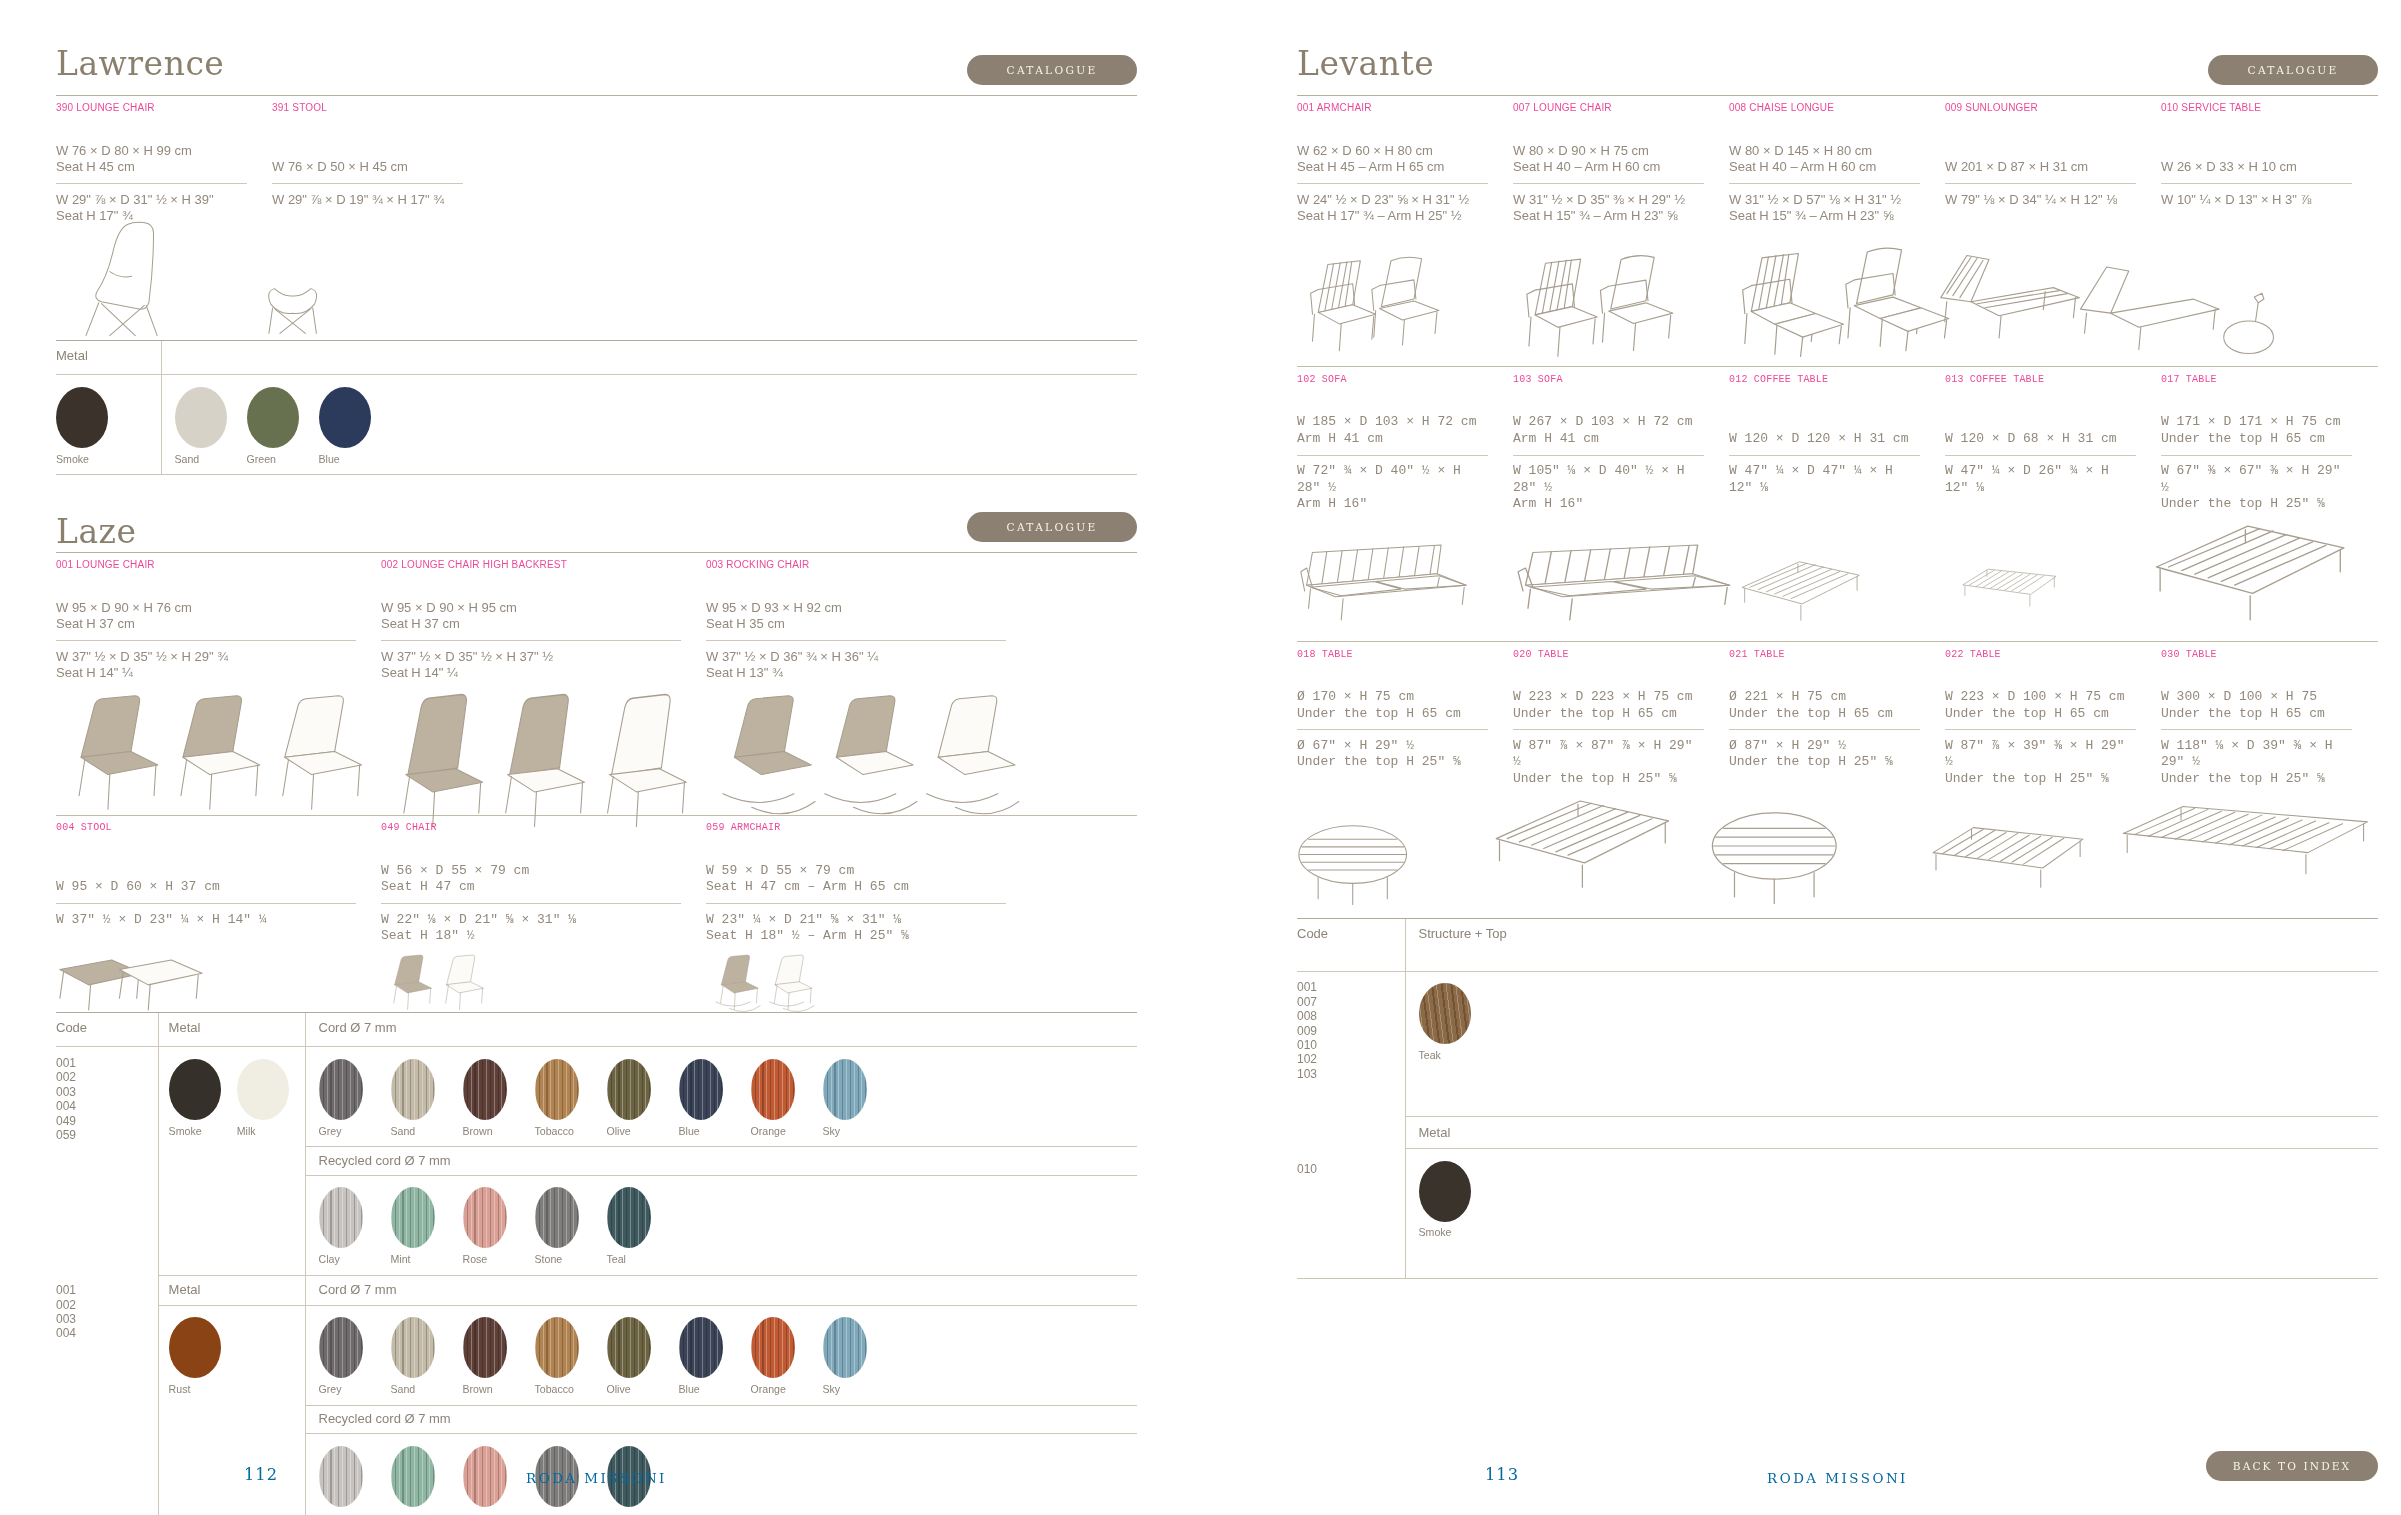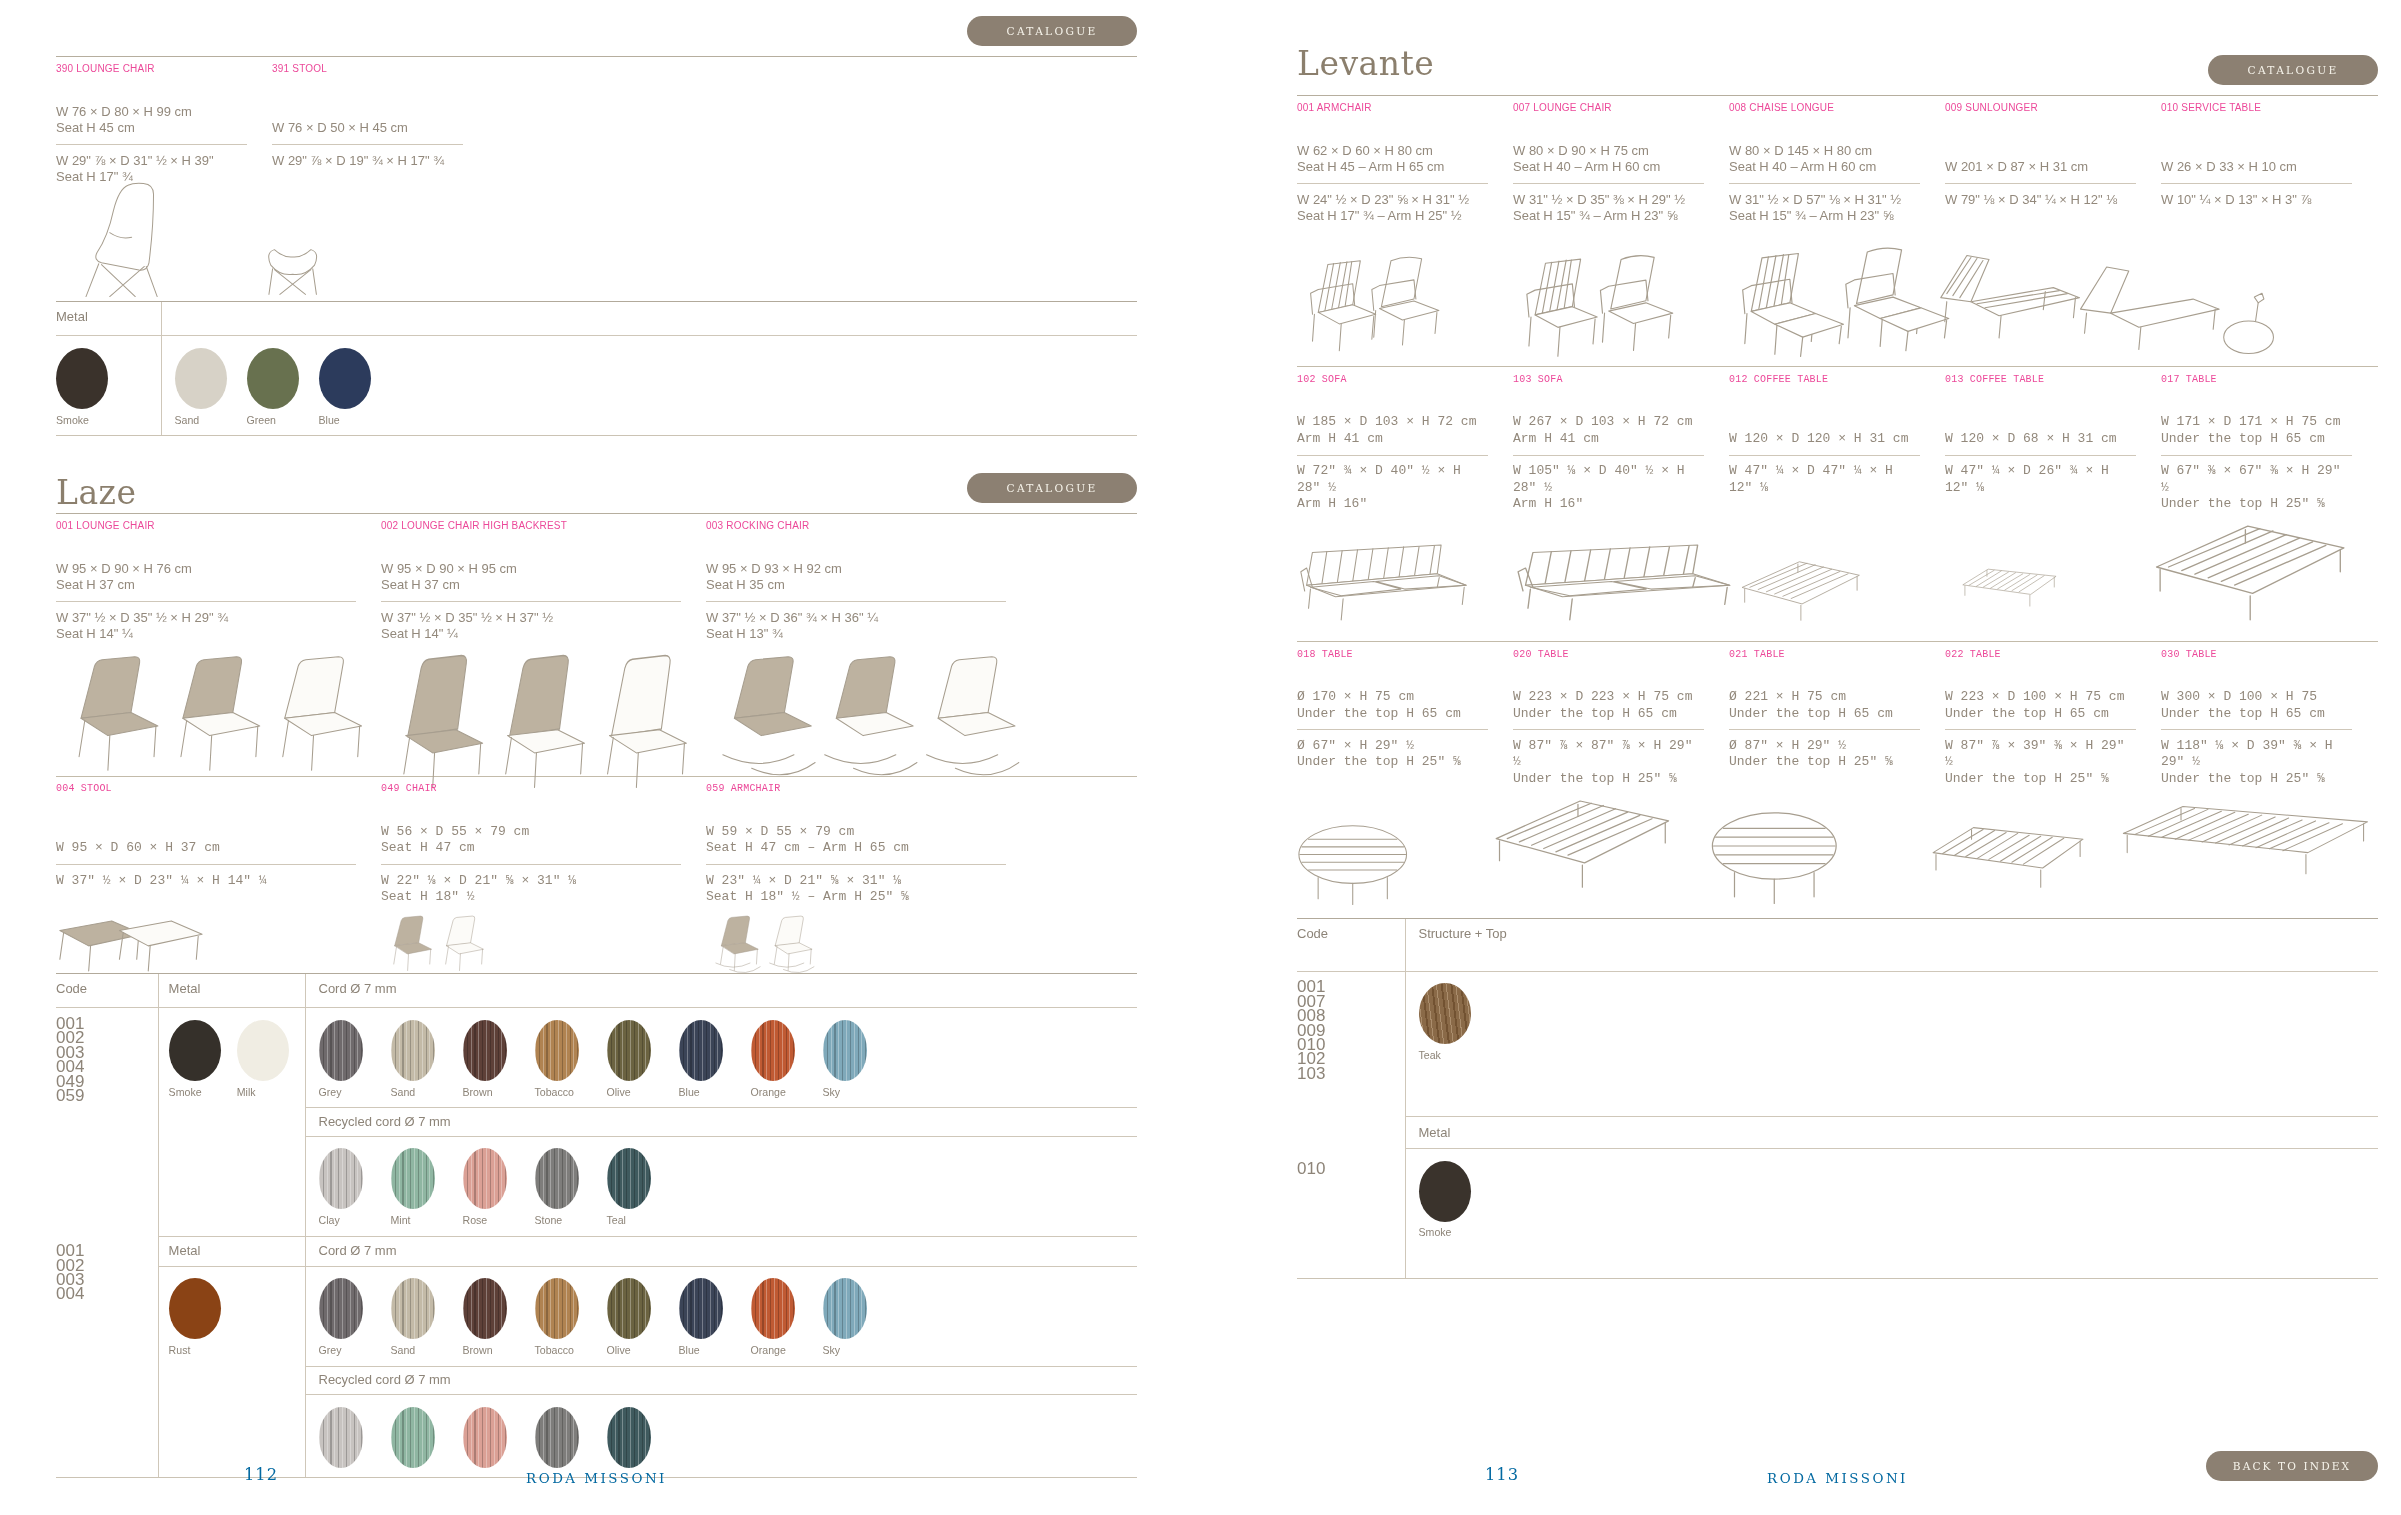--- a/index.html
+++ b/index.html
@@ -33,21 +33,21 @@
   .tan{fill:#bdb2a0;} .wht{fill:#fcfbf8;}
 
   
   .ctable{border-top:1px solid #b2aa9b;border-bottom:1px solid #cbc3b4;font-size:13px;color:#8d8478;}
   .ct-head{display:flex;border-bottom:1px solid #cfc7b9;}
   .lz .colA{width:103px;box-sizing:border-box;border-right:1px solid #cfc7b9;}
   .lz .colB{width:147px;box-sizing:border-box;border-right:1px solid #cfc7b9;padding-left:9.6px;}
   .lz .colC{flex:1;padding-left:12.5px;}
   .hcell{padding-top:6.7px;height:33px;box-sizing:border-box;}
   .ct-group{display:flex;}
-  .codes{font-size:17px;line-height:14.4px;padding-top:8.6px;color:#8d8478;}
+  .codes{font-size:12px;line-height:14.4px;padding-top:8.6px;color:#8d8478;}
   .ct-rest{flex:1;display:flex;flex-direction:column;}
   .ct-rest.bt{border-top:1px solid #cfc7b9;}
   .ct-subrow{display:flex;border-bottom:1px solid #cfc7b9;}
   .ct-subrow>div{padding-top:6.7px;height:29px;box-sizing:border-box;}
   .ct-body{display:flex;}
   .swrow{display:flex;align-items:flex-start;padding:11.5px 0 9.6px 0;}
   .colB .swrow{padding-left:0;}
   .sw{width:72px;}
   .dot{display:block;width:44px;height:61px;border-radius:50%;background-color:var(--c,#ccc);}
   .lgdots .dot{width:52px;height:61px;}
@@ -179,20 +179,21 @@
         <path d="M6,32 L6,50 M192,52 L192,72 M252,20 L252,38 M62,4 L62,16"></path>
       </g>
   </defs>
 </svg>
 
 <div id="canvas">
 
   <div class="pg" id="pgL">
 
     <div class="shead first">
+      <div class="stitle">Lawrence</div>
       <button class="catbtn">CATALOGUE</button>
     </div>
 
     <div class="prow w5">
 
         <div class="cell">
           <div class="nm">390 LOUNGE CHAIR</div>
           <div class="cmb">
             <div>W 76 × D 80 × H 99 cm</div>
             <div>Seat H 45 cm</div>

